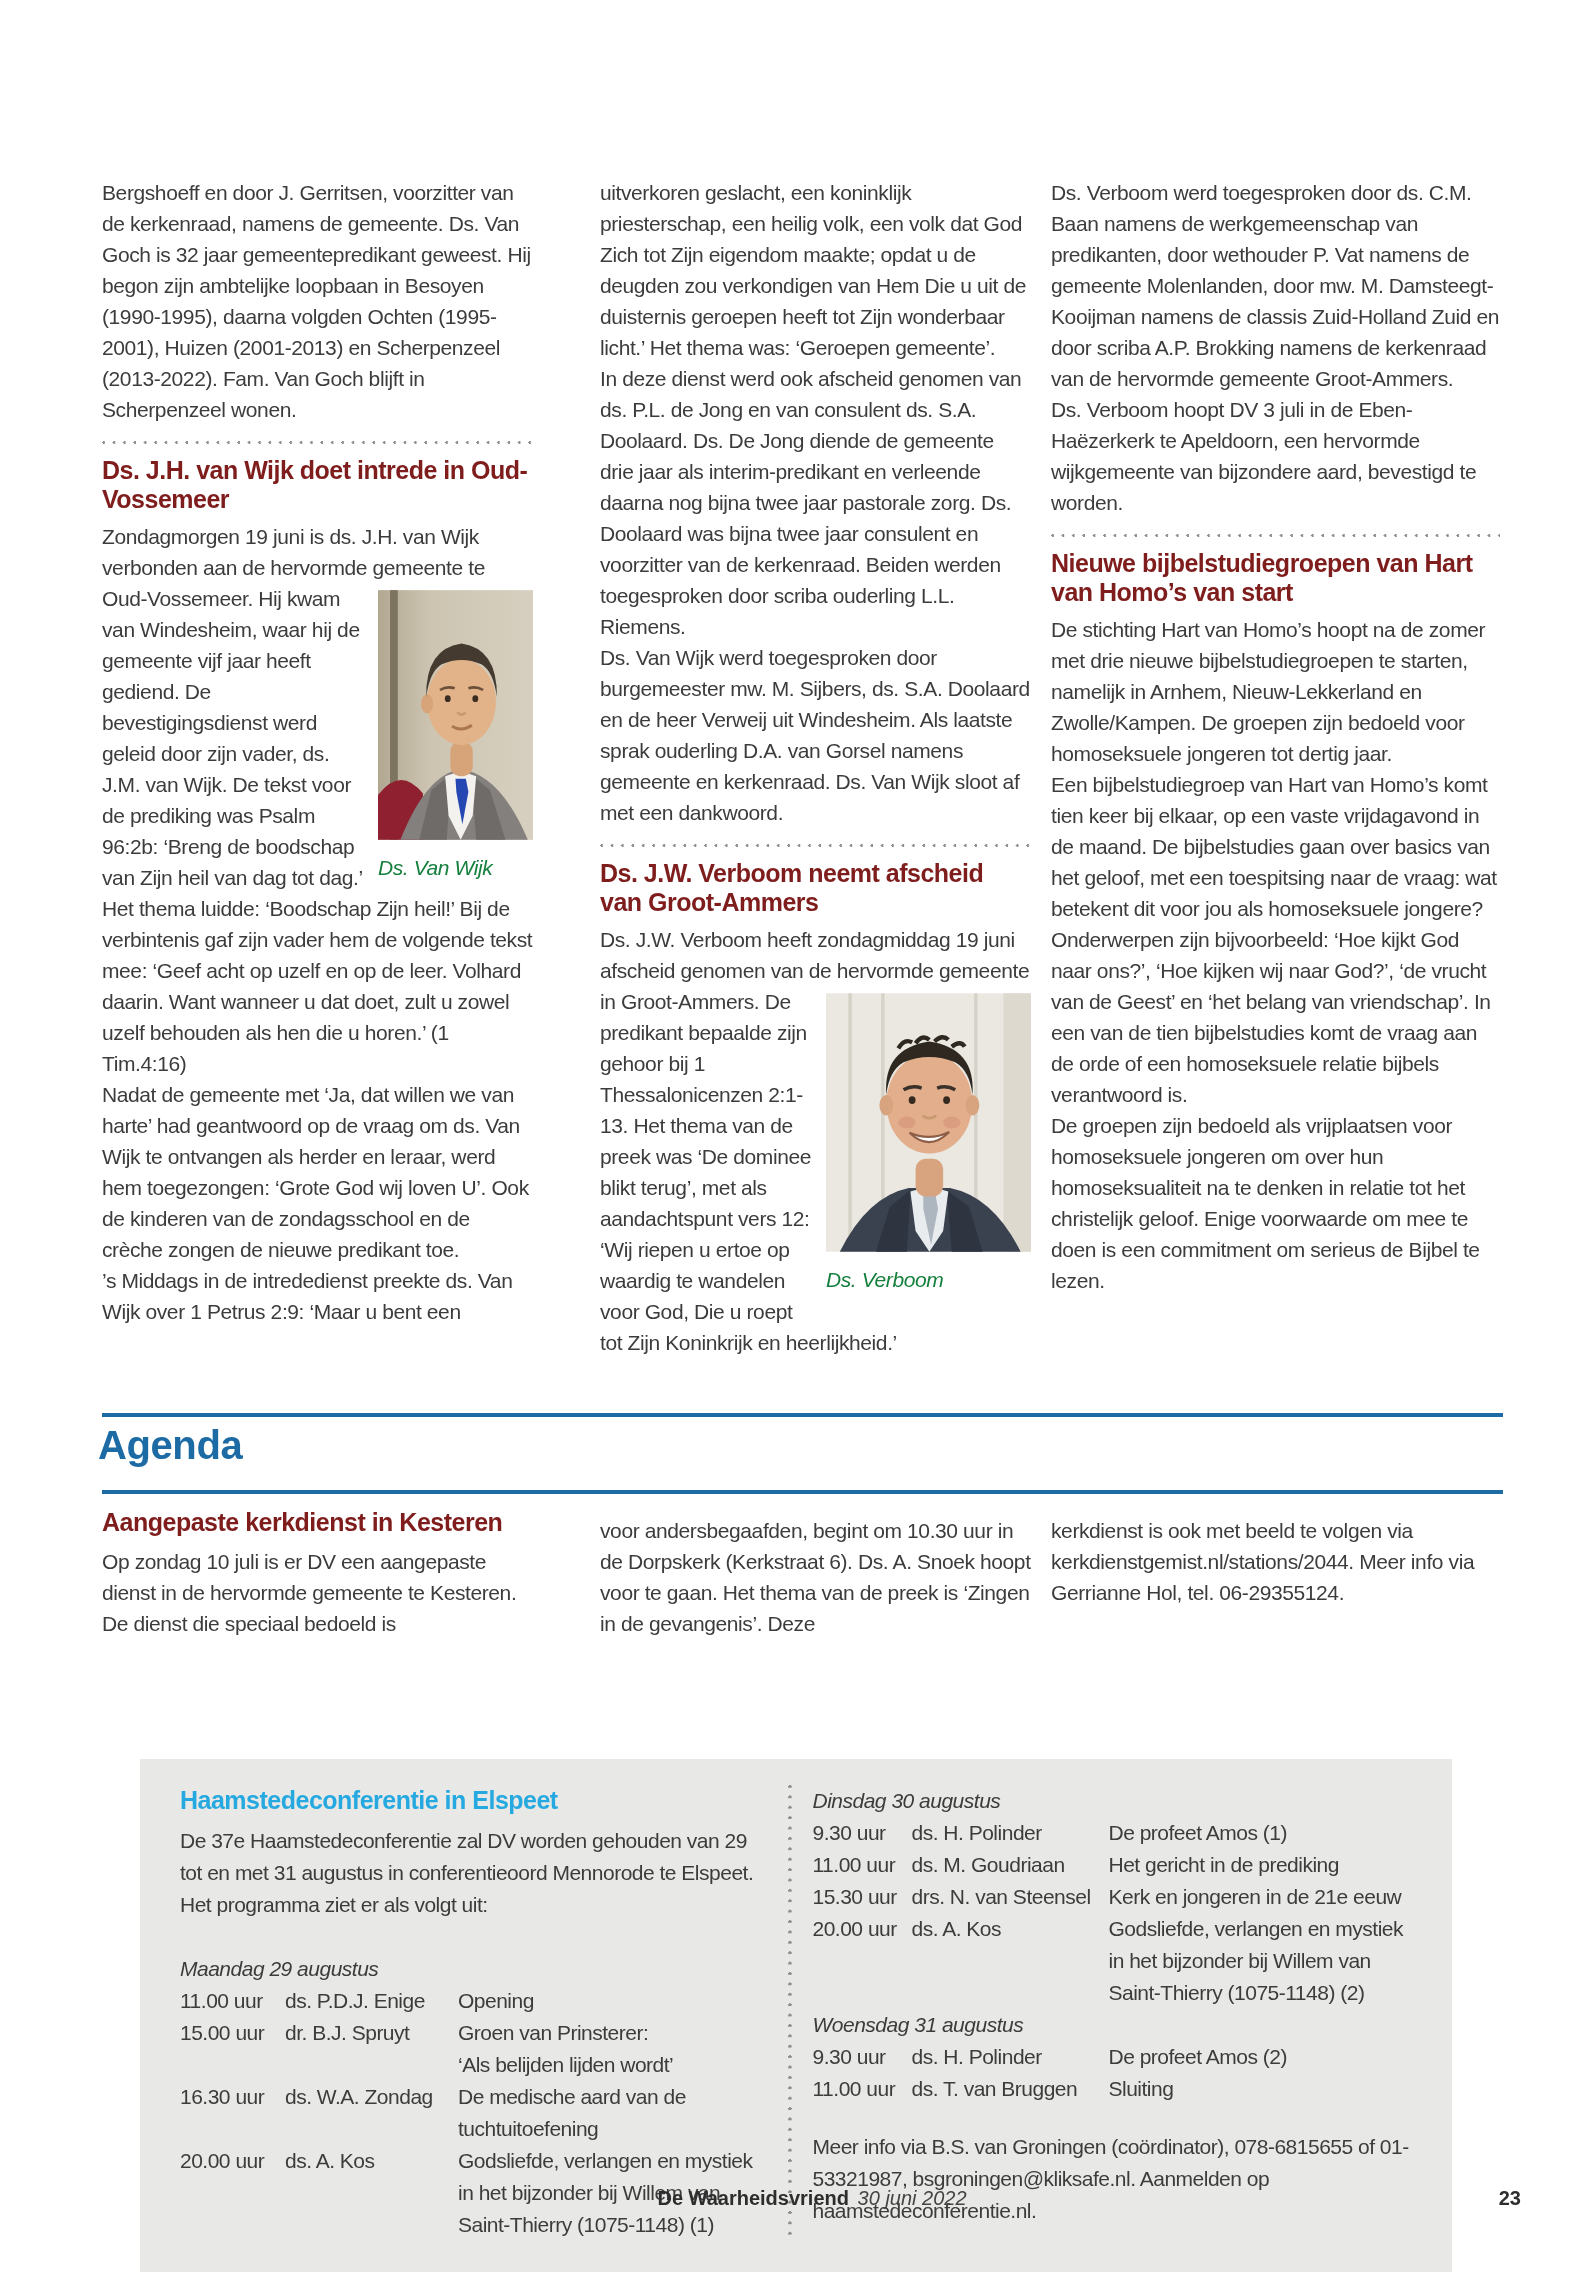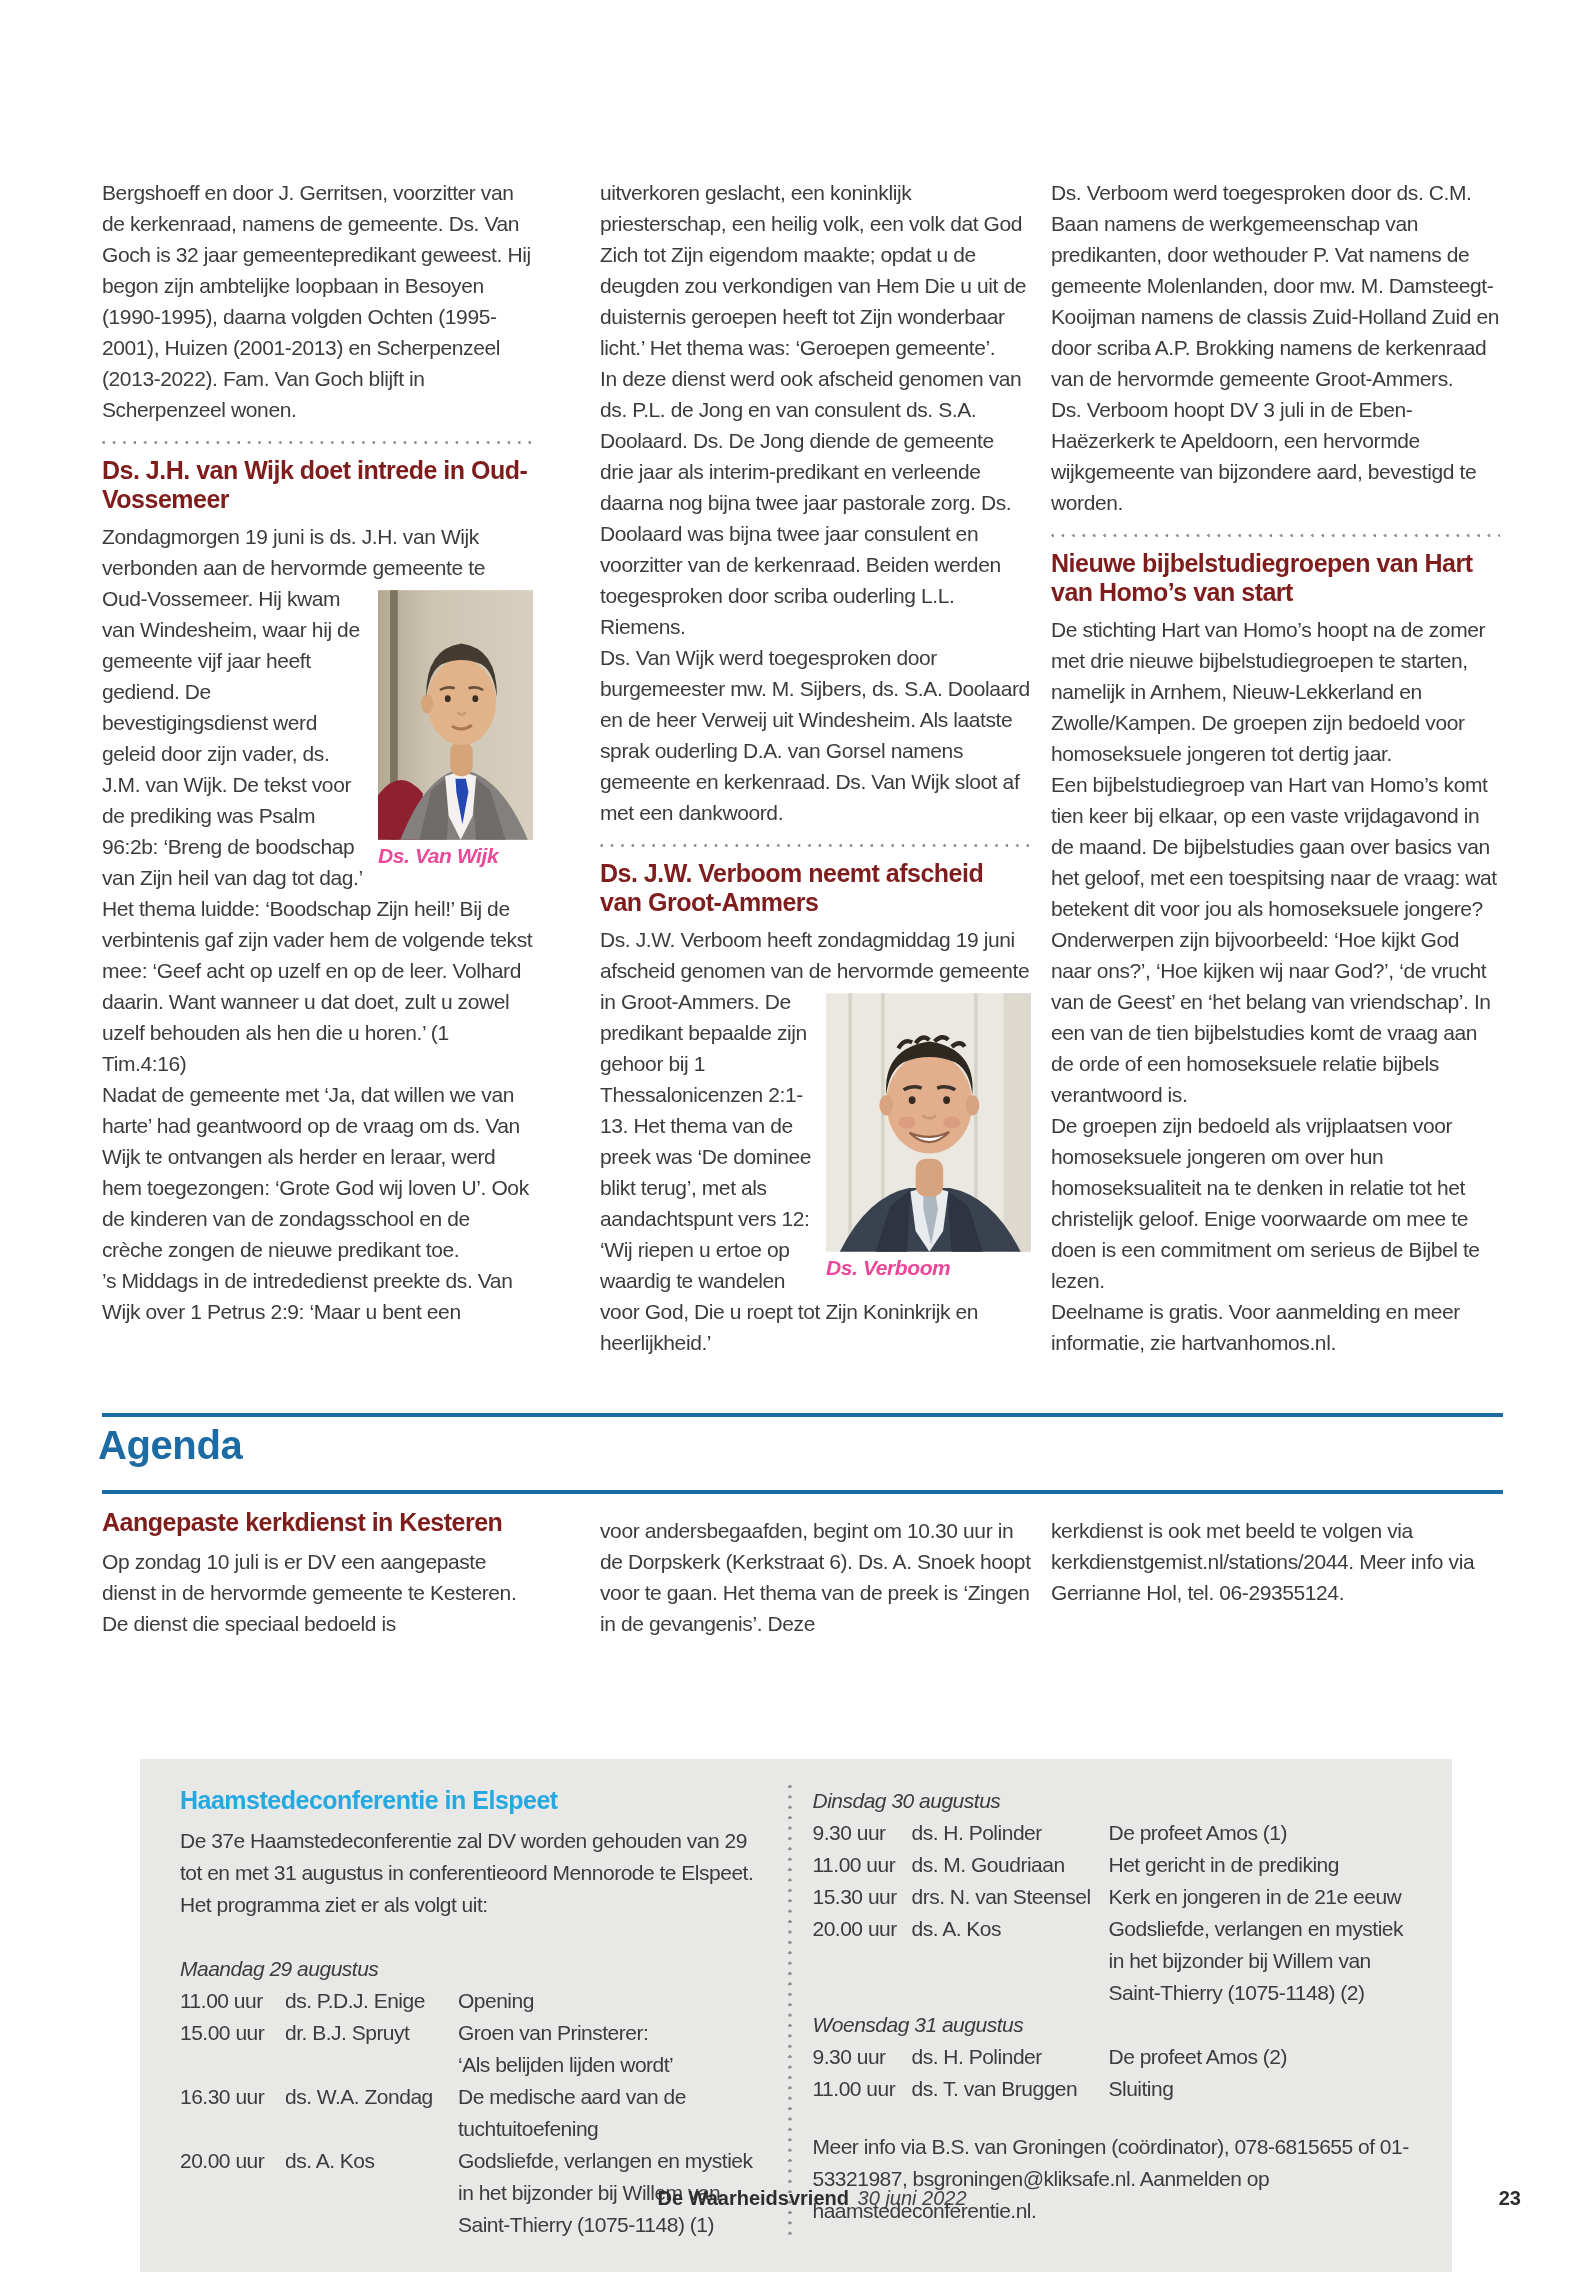--- a/index.html
+++ b/index.html
@@ -8,21 +8,21 @@
   .col{position:absolute;top:177px;font-size:21px;line-height:31px;letter-spacing:-0.4px;}
   #col1{left:102px;width:431px;}
   #col2{left:600px;width:431px;}
   #col3{left:1051px;width:449px;}
   p.body{margin:0;}
   .dotdiv{height:3.5px;margin:15.5px 0 12px;background-image:radial-gradient(circle at 1.7px 1.7px,#8f8f8f 1.4px,transparent 1.6px);background-size:10.4px 3.5px;background-repeat:repeat-x;}
   h2{font-size:25px;line-height:29px;color:#7f1d1d;margin:0 0 7px;letter-spacing:-0.5px;font-weight:bold;}
   .flowpara{margin:0;}
   .pfloat{float:right;margin:7px 0 5.2px 14px;}
   .pfloat svg{display:block;}
-  .cap{display:block;font-style:italic;font-size:21px;color:#ec4899;font-weight:bold;}
+  .cap{display:block;font-style:italic;margin-top:12px;font-size:21px;color:#15803d;}
   .agenda-rule{position:absolute;left:102px;width:1401px;height:3.5px;background:#1c6ba4;}
   #rule-top{top:1413px;}
   #rule-bottom{top:1490px;}
   #agenda-title{position:absolute;left:98px;top:1424px;font-size:40px;line-height:43px;font-weight:bold;color:#1c6ba4;letter-spacing:-0.4px;}
   #kesteren-h{position:absolute;left:102px;top:1508px;width:431px;}
   .kcol{position:absolute;font-size:21px;line-height:31px;letter-spacing:-0.4px;width:431px;}
   #kcol1{left:102px;top:1546px;}
   #kcol2{left:600px;top:1515px;}
   #kcol3{left:1051px;top:1515px;width:449px;}
   #graybox{position:absolute;left:140px;top:1759px;width:1312px;background:#e8e8e6;
@@ -126,21 +126,20 @@
 </div>
 
 <div class="col" id="col3">
   <p class="body">Ds. Verboom werd toegesproken door ds. C.M. Baan namens de werkgemeenschap van predikanten, door wethouder P. Vat namens de gemeente Molenlanden, door mw. M. Damsteegt-Kooijman namens de classis Zuid-Holland Zuid en door scriba A.P. Brokking namens de kerkenraad van de hervormde gemeente Groot-Ammers.</p>
   <p class="body">Ds. Verboom hoopt DV 3 juli in de Eben-Haëzerkerk te Apeldoorn, een hervormde wijkgemeente van bijzondere aard, bevestigd te worden.</p>
   <div class="dotdiv"></div>
   <h2>Nieuwe bijbelstudiegroepen van Hart van Homo’s van start</h2>
   <p class="body">De stichting Hart van Homo’s hoopt na de zomer met drie nieuwe bijbelstudiegroepen te starten, namelijk in Arnhem, Nieuw-Lekkerland en Zwolle/Kampen. De groepen zijn bedoeld voor homoseksuele jongeren tot dertig jaar.</p>
   <p class="body">Een bijbelstudiegroep van Hart van Homo’s komt tien keer bij elkaar, op een vaste vrijdagavond in de maand. De bijbelstudies gaan over basics van het geloof, met een toespitsing naar de vraag: wat betekent dit voor jou als homoseksuele jongere? Onderwerpen zijn bijvoorbeeld: ‘Hoe kijkt God naar ons?’, ‘Hoe kijken wij naar God?’, ‘de vrucht van de Geest’ en ‘het belang van vriendschap’. In een van de tien bijbelstudies komt de vraag aan de orde of een homoseksuele relatie bijbels verantwoord is.</p>
   <p class="body">De groepen zijn bedoeld als vrijplaatsen voor homoseksuele jongeren om over hun homoseksualiteit na te denken in relatie tot het christelijk geloof. Enige voorwaarde om mee te doen is een commitment om serieus de Bijbel te lezen.</p>
-  <p class="body">Deelname is gratis. Voor aanmelding en meer informatie, zie hartvanhomos.nl.</p>
 </div>
 
 <div class="agenda-rule" id="rule-top"></div>
 <div id="agenda-title">Agenda</div>
 <div class="agenda-rule" id="rule-bottom"></div>
 
 <h2 id="kesteren-h">Aangepaste kerkdienst in Kesteren</h2>
 <div class="kcol" id="kcol1">Op zondag 10 juli is er DV een aangepaste dienst in de hervormde gemeente te Kesteren. De dienst die speciaal bedoeld is</div>
 <div class="kcol" id="kcol2">voor andersbegaafden, begint om 10.30 uur in de Dorpskerk (Kerkstraat 6). Ds. A. Snoek hoopt voor te gaan. Het thema van de preek is ‘Zingen in de gevangenis’. Deze</div>
 <div class="kcol" id="kcol3">kerkdienst is ook met beeld te volgen via kerkdienstgemist.nl/stations/2044. Meer info via Gerrianne Hol, tel. 06-29355124.</div>

